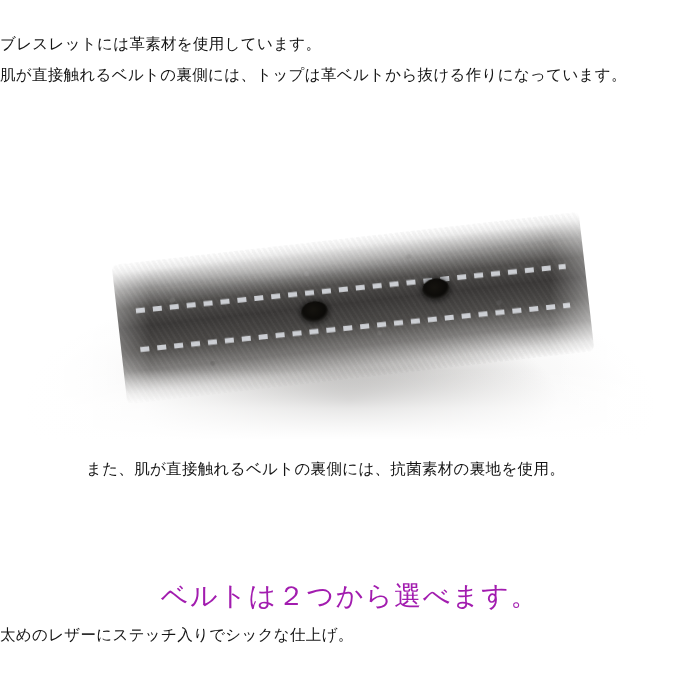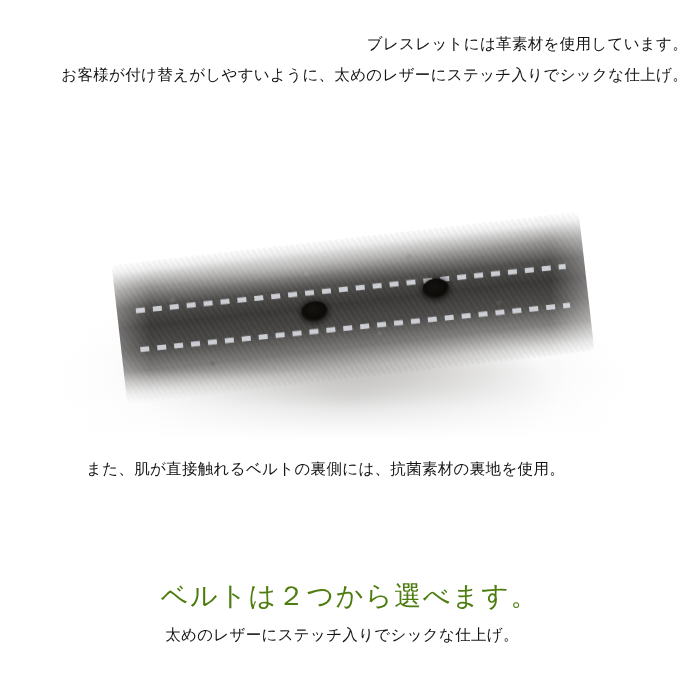--- a/index.html
+++ b/index.html
@@ -21,22 +21,21 @@
     height: 700px;
     background: #ffffff;
   }
 
   
   .top-copy {
     position: absolute;
     top: 28px;
     left: 0;
     width: 668px;
-    text-align: right;
-    margin-left: 20px;
+    text-align: left;
   }
   .top-copy .line {
     font-size: 15.5px;
     line-height: 31px;
     letter-spacing: 0.02em;
     color: #141414;
     white-space: nowrap;
   }
 
   
@@ -171,43 +170,42 @@
 
   
   .headline {
     position: absolute;
     top: 578px;
     left: 0;
     width: 700px;
     text-align: center;
     font-size: 27px;
     letter-spacing: 0.06em;
-    color: #4d7c0f;
+    color: #a21caf;
     white-space: nowrap;
   }
   .sub-headline {
     position: absolute;
     top: 625px;
     left: 0;
     width: 684px;
-    text-align: center;
     font-size: 15.5px;
     letter-spacing: 0.02em;
     color: #141414;
     white-space: nowrap;
   }
 </style>
 </head>
 <body>
 
 <div class="page">
 
   <div class="top-copy">
     <div class="line">ブレスレットには革素材を使用しています。</div>
-    <div class="line">お客様が付け替えがしやすいように、太めのレザーにステッチ入りでシックな仕上げ。</div>
+    <div class="line">肌が直接触れるベルトの裏側には、トップは革ベルトから抜ける作りになっています。</div>
   </div>
 
   <div class="photo-band">
     <div class="photo-inner"></div>
     <div class="strap">
       <div class="strap-grain"></div>
       <div class="strap-highlight"></div>
       <div class="stitch-row upper"></div>
       <div class="stitch-row lower"></div>
       <div class="hole h1"></div>

